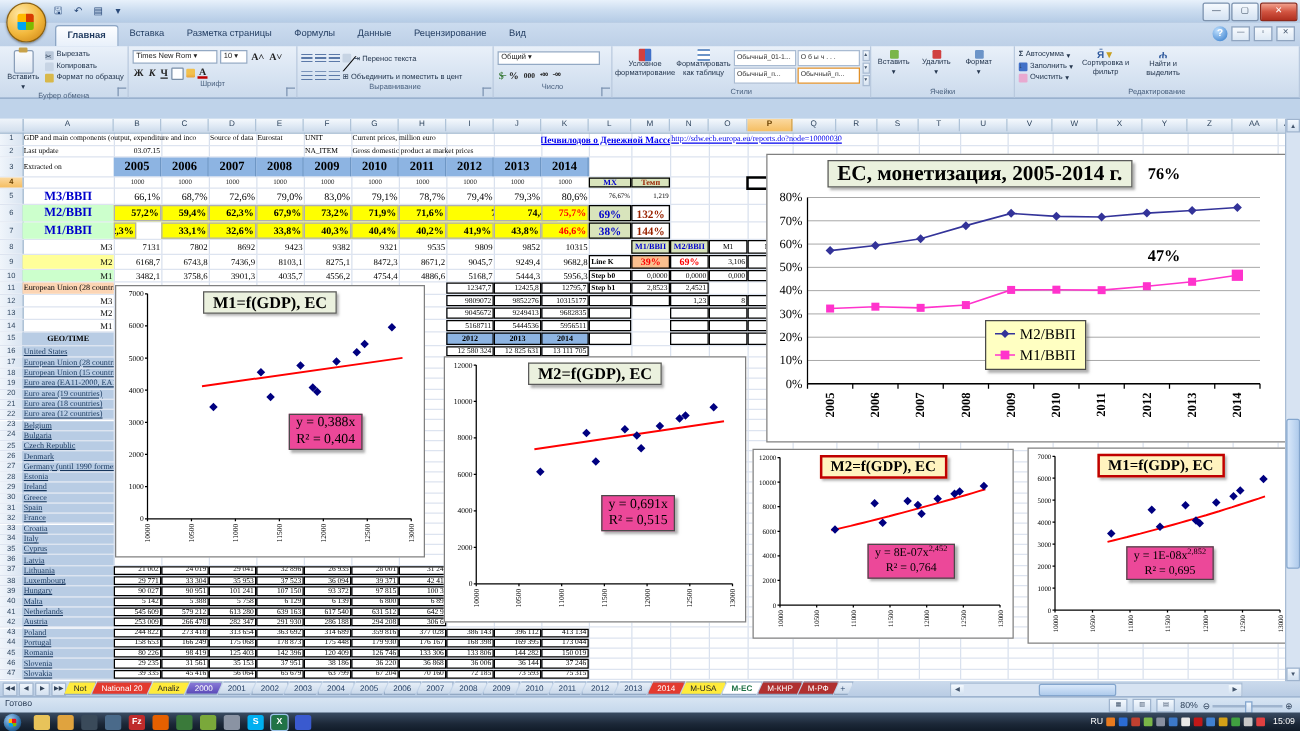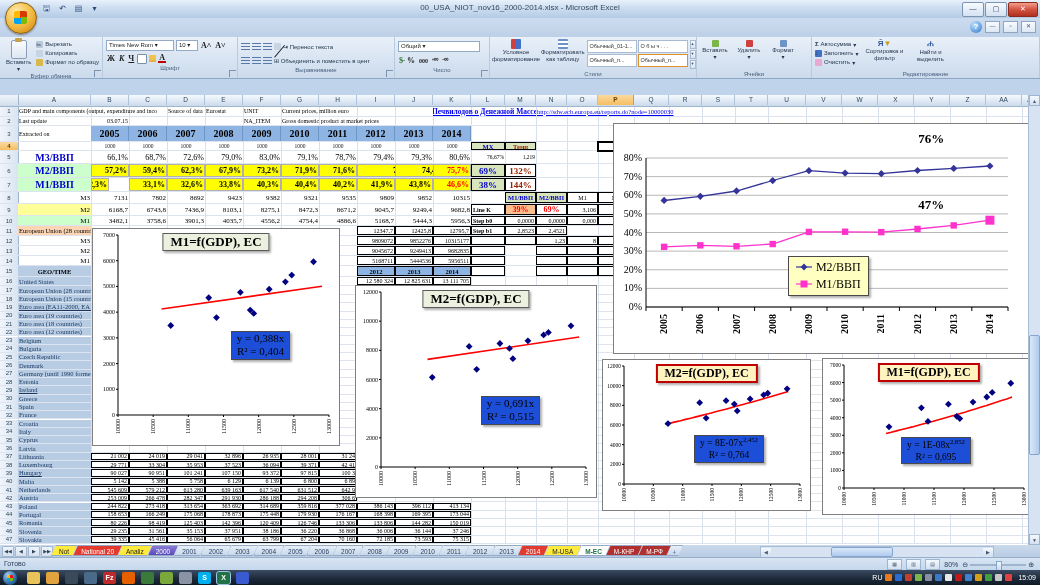--- a/index.html
+++ b/index.html
@@ -90,21 +90,21 @@
   .lka{color:#0000EE;text-decoration:underline;font-weight:bold;font-size:7.5px;justify-content:center;}
   .url{color:#0000EE;text-decoration:underline;font-size:6.5px;}
   .ra{justify-content:flex-end;font-size:7px;}
   .selbox{position:absolute;border:2px solid #000;z-index:4;}
   .selbox:after{content:"";position:absolute;right:-2px;bottom:-2px;width:3px;height:3px;background:#000;}
   
   .chart{position:absolute;background:#fff;border:1px solid #808080;z-index:5;}
   .ctitle{position:absolute;font-family:"Liberation Serif",serif;font-weight:bold;white-space:nowrap;padding:0 7px;border:1px solid #5A5A5A;box-shadow:2px 2px 2px rgba(110,110,110,.55);color:#000;z-index:2;}
   .ctitle.green{background:#EBF1DE;}
   .ctitle.redbox{background:#FFF3BF;border:2px solid #C00000;}
-  .eqbox{position:absolute;background:#1d4ed8;border:1px solid #4A4A4A;box-shadow:2px 2px 2px rgba(110,110,110,.55);font-family:"Liberation Serif",serif;padding:0 5px;text-align:center;line-height:1.25;z-index:2;}
+  .eqbox{position:absolute;background:#ec4899;border:1px solid #4A4A4A;box-shadow:2px 2px 2px rgba(110,110,110,.55);font-family:"Liberation Serif",serif;padding:0 5px;text-align:center;line-height:1.25;z-index:2;}
   .clab{position:absolute;font-family:"Liberation Serif",serif;font-weight:bold;font-size:13px;z-index:2;}
   .legend{position:absolute;background:#FFFFC2;border:1px solid #4A4A4A;box-shadow:2px 2px 2px rgba(100,100,100,.5);font-family:"Liberation Serif",serif;padding:2px 7px;z-index:2;}
   .litem{display:flex;align-items:center;gap:4px;font-size:12px;height:17px;}
   
   .vscroll{position:absolute;right:0;top:95px;width:11px;height:450px;background:#D7E3F2;border-left:1px solid #A8BCD4;z-index:6;}
   .varrow{position:absolute;left:0;width:11px;height:11px;background:linear-gradient(#F4F9FE,#D2E0F0);border:1px solid #9FB4CE;box-sizing:border-box;font-size:5px;text-align:center;line-height:10px;color:#44566E;}
   .vthumb{position:absolute;left:0;width:11px;background:linear-gradient(90deg,#D9E8FA,#AFCBEC);border:1px solid #84A6CE;border-radius:2px;box-sizing:border-box;}
   
   .tabstrip{position:absolute;left:0;top:545px;width:1040px;height:12px;background:linear-gradient(#CBDAEC,#B9CCE4);display:flex;align-items:flex-start;}
   .tnav{display:flex;gap:1px;padding:1px 2px;}
@@ -144,29 +144,37 @@
 
 <div id="app">
 
   <div class="titlebar">
     <div class="qat">
       <div class="qbtn">🖫</div>
       <div class="qbtn">↶</div>
       <div class="qbtn">▤</div>
       <div class="qbtn">▾</div>
     </div>
-    <div class="title-text">00_USA_NIOT_nov16_2000-2014.xlsx - Microsoft Excel</div>
     <div class="winbtns">
       <div class="wbtn">—</div>
       <div class="wbtn">▢</div>
       <div class="wbtn close">✕</div>
     </div>
   </div>
 
   <div class="ribbontabs">
+    <div class="rtabs" id="rtabs">
+        <div class="rtab active">Главная</div>
+        <div class="rtab">Вставка</div>
+        <div class="rtab">Разметка страницы</div>
+        <div class="rtab">Формулы</div>
+        <div class="rtab">Данные</div>
+        <div class="rtab">Рецензирование</div>
+        <div class="rtab">Вид</div>
+      </div>
     <div class="tabright">
       <div class="help">?</div>
       <div class="mini">—</div>
       <div class="mini">▫</div>
       <div class="mini">✕</div>
     </div>
   </div>
   <div class="orb">
       <div class="flag"></div>
     </div>
@@ -989,21 +997,21 @@
             </svg>
             <span>М2/ВВП</span>
           </div>
           <div class="litem">
             <svg width="16" height="10">
               <line x1="0" y1="5" x2="16" y2="5" stroke="#FF33CC" stroke-width="1.2"></line>
               <rect x="4.5" y="1.5" width="7" height="7" fill="#FF33CC"></rect>
             </svg>
             <span>М1/ВВП</span>
           </div>
-        </div></div>
+        </div><div class="ctitle green" style="font-size: 17px; top: 4px; left: 169.74px; transform: translateX(-50%);">ЕС, монетизация, 2005-2014 г.</div></div>
       <div class="chart" style="left: 602px; top: 264px; width: 207px; height: 150px;"><svg width="207" height="150">
           <line x1="21" y1="124" x2="197" y2="124" stroke="#000" stroke-width="1"></line>
           <line x1="21" y1="6" x2="21" y2="124" stroke="#000" stroke-width="1"></line>
           <line x1="19" x2="21" y1="124" y2="124" stroke="#000"></line>
           <text x="18" y="126" text-anchor="end" font-size="5.5" font-family="&quot;Liberation Serif&quot;, serif">0</text>
           <line x1="19" x2="21" y1="104.33333333333334" y2="104.33333333333334" stroke="#000"></line>
           <text x="18" y="106.33333333333334" text-anchor="end" font-size="5.5" font-family="&quot;Liberation Serif&quot;, serif">2000</text>
           <line x1="19" x2="21" y1="84.66666666666667" y2="84.66666666666667" stroke="#000"></line>
           <text x="18" y="86.66666666666667" text-anchor="end" font-size="5.5" font-family="&quot;Liberation Serif&quot;, serif">4000</text>
           <line x1="19" x2="21" y1="65" y2="65" stroke="#000"></line>

